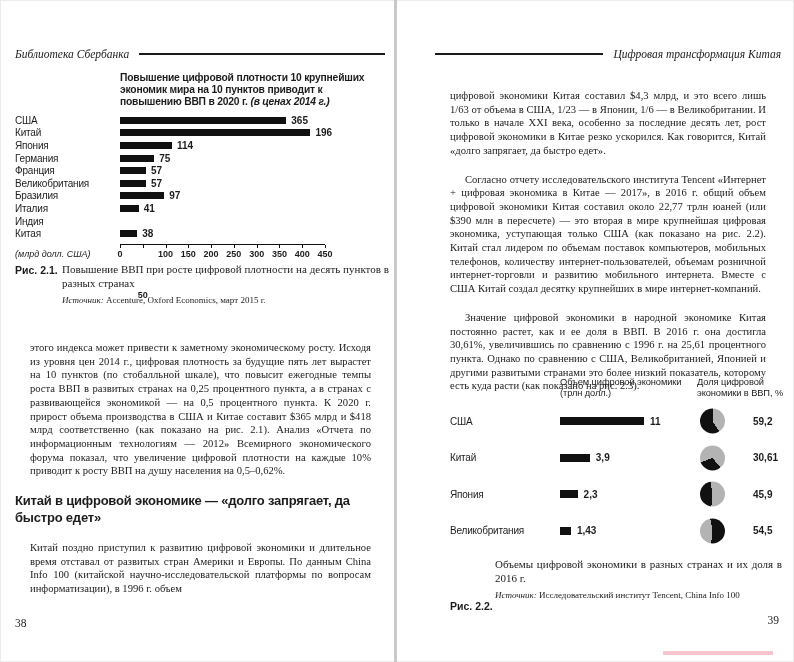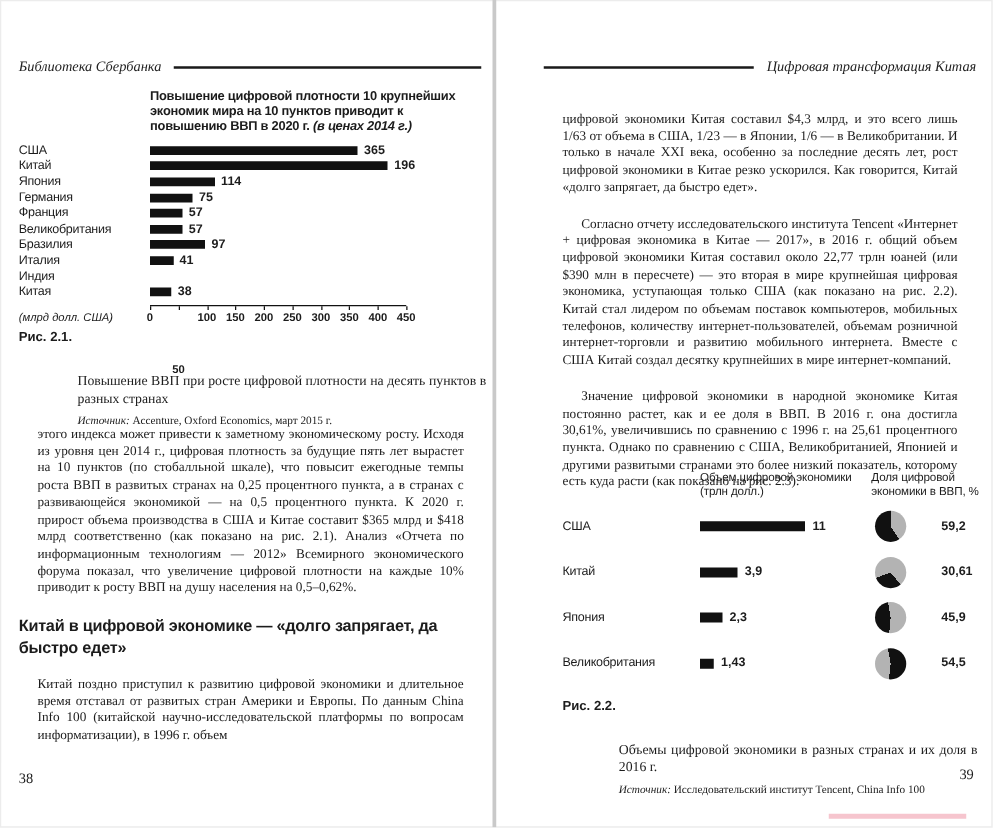--- a/index.html
+++ b/index.html
@@ -32,22 +32,22 @@
   .f1tick{position:absolute;top:0;width:1px;height:3px;background:#111;}
   .f1ticklab{position:absolute;top:4px;transform:translateX(-50%);font-size:9px;font-weight:bold;}
   .f1unit{position:absolute;left:-105px;top:4px;font-size:9px;font-style:italic;}
 
   
   .cap{position:absolute;display:flex;}
   .cap-label{font-family:"Liberation Sans",sans-serif;font-weight:bold;font-size:10.5px;flex:none;padding-top:1px;}
   .cap21{left:15px;top:263px;width:374px;}
   .cap21 .cap-label{width:47px;}
   .cap22{left:53px;top:558px;width:332px;}
-  .cap22 .cap-label{width:45px;}
-  .cap-body{flex:1;margin-top:36px;}
+  .cap22 .cap-label{width:45px;margin-top:41px;}
+  .cap-body{flex:1;}
   .cap-text{display:block;font-size:11px;line-height:13.5px;text-align:justify;}
   .cap-source{display:block;margin-top:5px;font-size:9px;color:#222;}
   .cap-source .it{font-style:italic;}
 
   
   .flow{position:absolute;font-size:10.6px;line-height:13.7px;text-align:justify;}
   .flow-left{left:15px;top:326px;width:371px;}
   .flow-right{left:38px;top:74px;width:346px;}
   .flow p{margin:15px;}
   .flow p.indent{text-indent:15px;}

